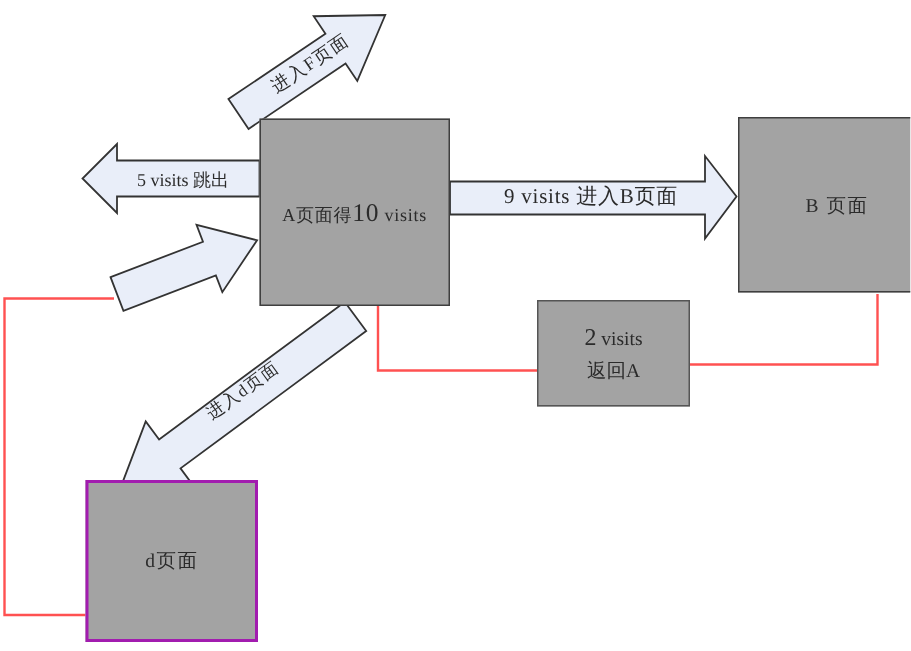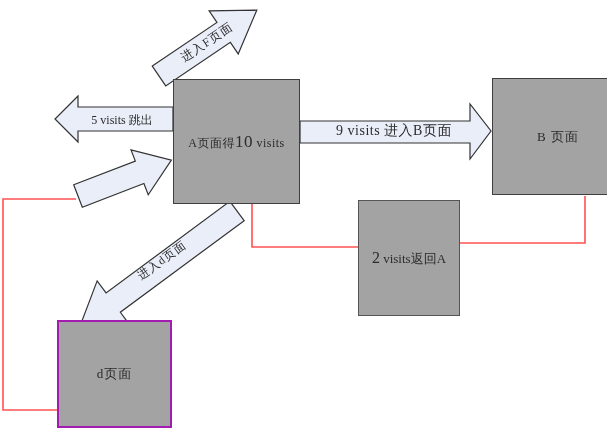--- a/index.html
+++ b/index.html
@@ -15,21 +15,21 @@
   .node{
     position:absolute;
     background:#a3a3a3;
     border:1px solid #3f3f3f;
     display:flex;align-items:center;justify-content:center;
     box-sizing:border-box;
     text-align:center;
   }
   #box-a{left:173px;top:79px;width:127px;height:125px;}
   #box-b{left:492px;top:78px;width:132px;height:117px;font-size:13px;letter-spacing:1px;}
-  #box-return{left:358px;top:200px;width:102px;height:116px;border-color:#555;flex-direction:row;font-size:13px;line-height:21px;}
+  #box-return{left:358px;top:200px;width:102px;height:71px;border-color:#555;flex-direction:column;font-size:13px;line-height:21px;}
   #box-d{left:57px;top:320px;width:115px;height:108px;border:2px solid #a21caf;font-size:13px;letter-spacing:1px;}
   .lbl{position:absolute;white-space:nowrap;text-align:center;}
   .num-big{font-size:17px;}
   .num-mid{font-size:16px;}
   #lbl-enter-f{left:152px;top:34px;width:110px;font-size:12px;letter-spacing:1px;transform:rotate(-34deg);}
   #lbl-bounce{left:74px;top:112px;width:96px;font-size:12px;}
   #lbl-enter-b{left:305px;top:122px;width:178px;font-size:14px;letter-spacing:0.5px;}
   #lbl-enter-d{left:110px;top:253px;width:104px;font-size:11.5px;letter-spacing:1px;transform:rotate(-36deg);}
   .arrow{fill:#e9eef9;stroke:#333333;stroke-width:1.2;}
   .redline{fill:none;stroke:#ff5151;stroke-width:1.6;}

